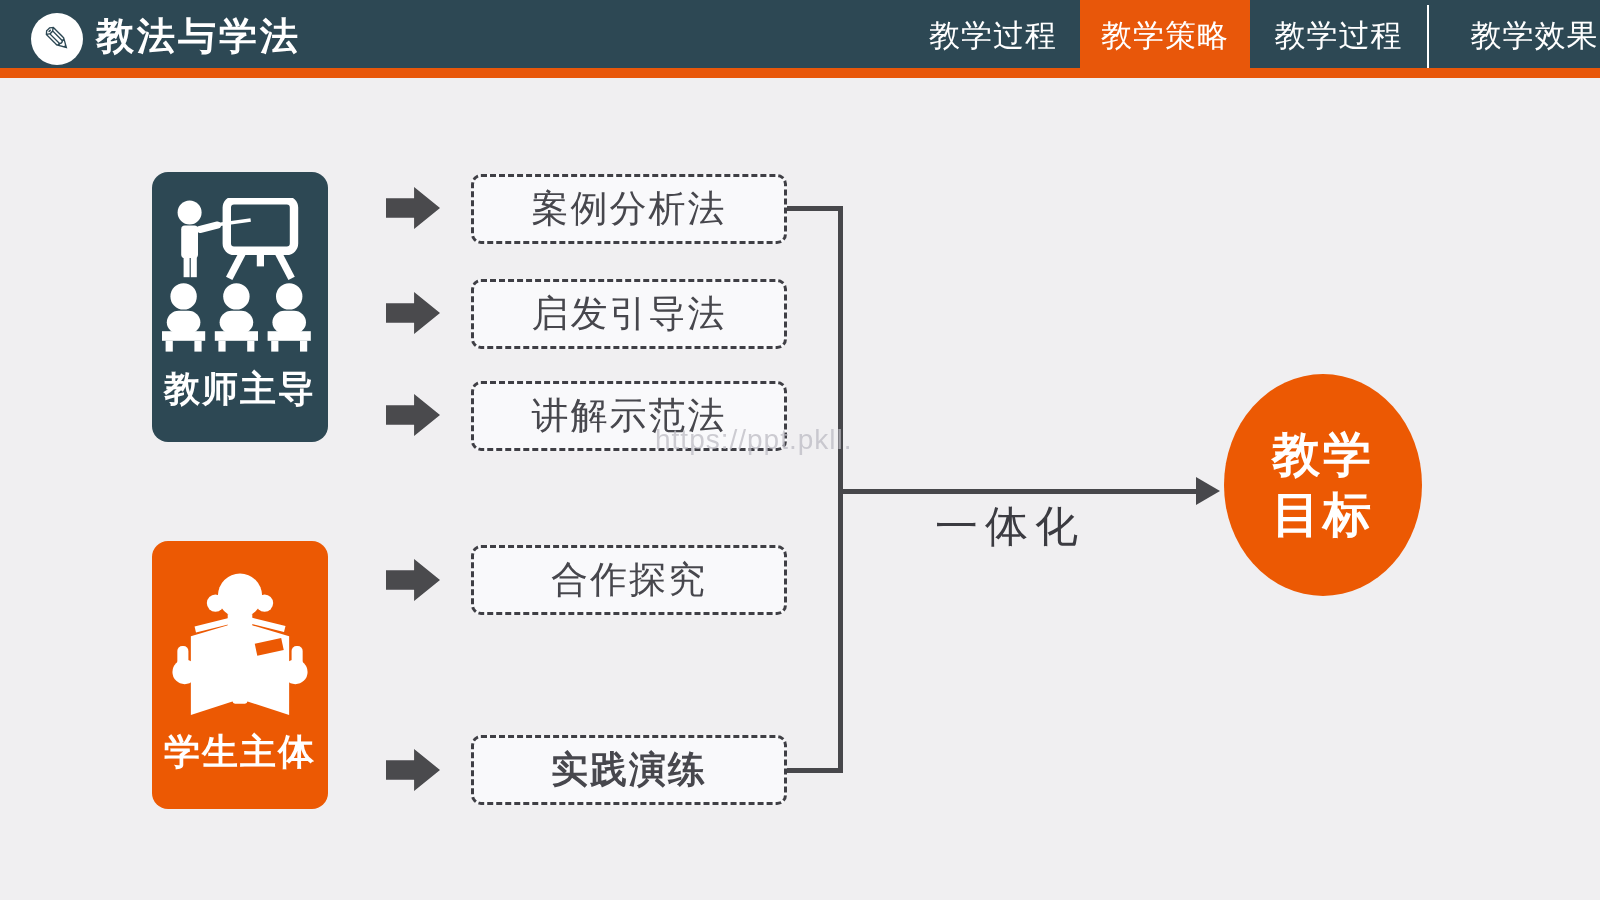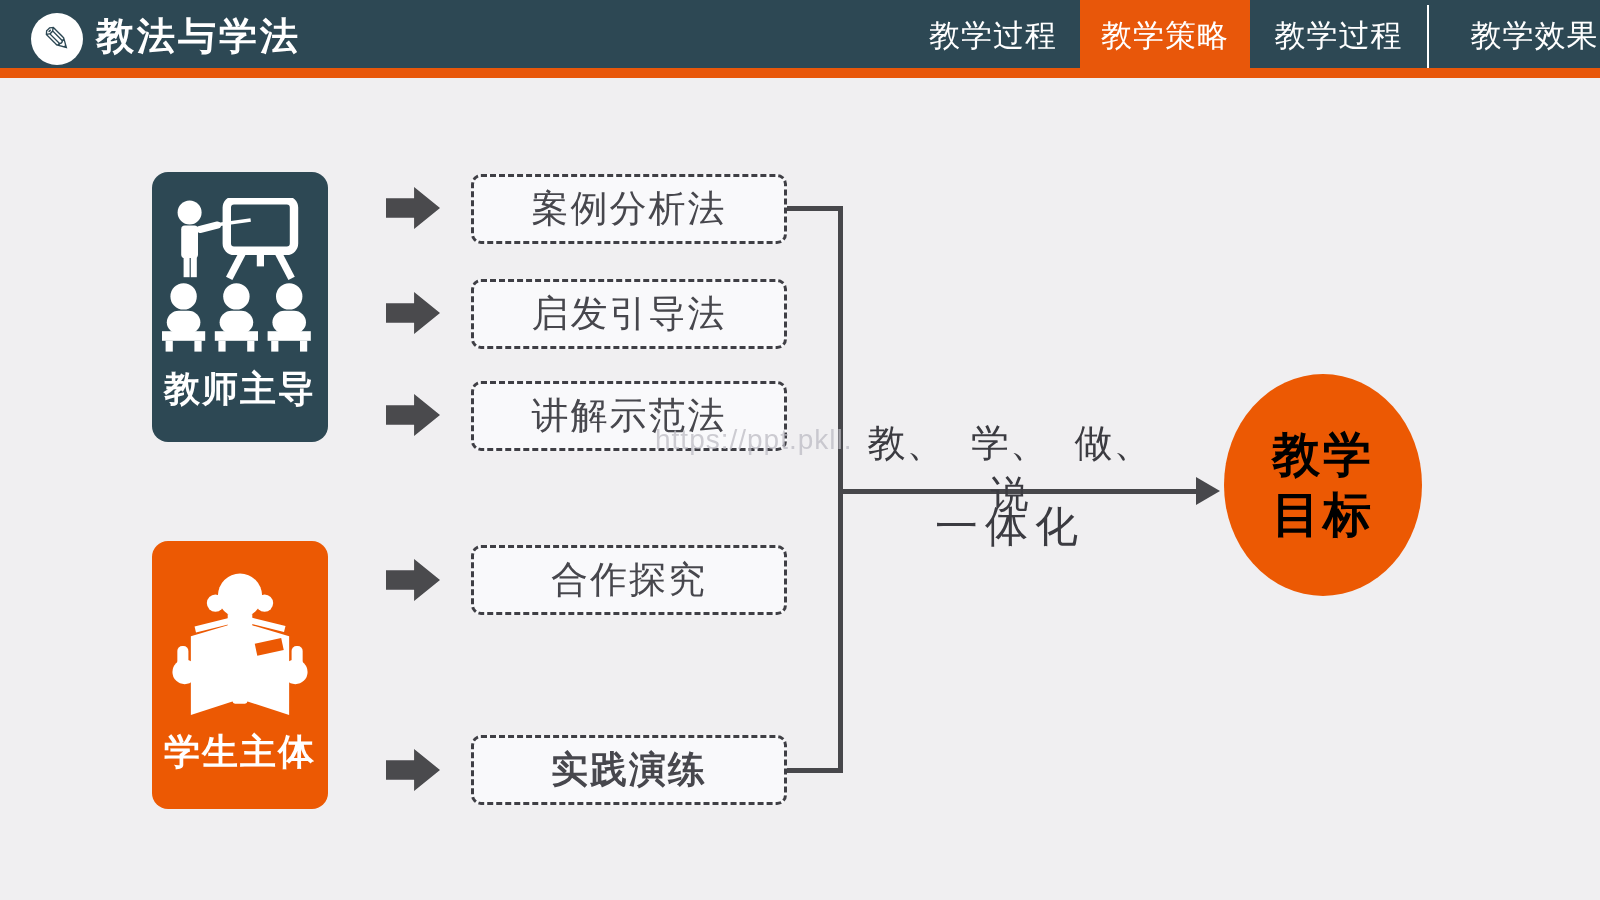--- a/index.html
+++ b/index.html
@@ -67,21 +67,21 @@
   }
   .flow-text-bottom {
     position:absolute; left:845px; top:498px; width:330px; text-align:center;
     font-size:43px; color:#3B3B41; letter-spacing:7px; z-index:4;
   }
 
   
   .target-circle {
     position:absolute; left:1224px; top:374px; width:198px; height:222px; border-radius:50%;
     background:#EC5903; display:flex; flex-direction:column; align-items:center; justify-content:center;
-    color:#000000; font-size:48px; font-weight:bold; line-height:1.25; letter-spacing:3px;
+    color:#ffffff; font-size:48px; font-weight:bold; line-height:1.25; letter-spacing:3px;
   }
 
   
   .watermark {
     position:absolute; left:655px; top:424px; font-size:28px; color:#BDBCC4;
     opacity:0.75; z-index:3; letter-spacing:1px;
   }
 </style>
 </head>
 <body>
@@ -173,21 +173,20 @@
   <div class="method" style="top:381px;">讲解示范法</div>
   <div class="method" style="top:545px;">合作探究</div>
   <div class="method" style="top:735px;font-weight:bold;">实践演练</div>
 
   <div class="line" style="left:787px; top:206px; width:53px; height:5px;"></div>
   <div class="line" style="left:838px; top:206px; width:5px; height:567px;"></div>
   <div class="line" style="left:787px; top:768px; width:53px; height:5px;"></div>
 
   <div class="line" style="left:840px; top:489px; width:358px; height:5px;"></div>
   <div class="arrow-head" style="left:1196px; top:477px;"></div>
-  <div class="flow-text-top">教、 学、 做、 说</div>
   <div class="flow-text-bottom">一体化</div>
 
   <div class="target-circle">
     <span>教学</span>
     <span>目标</span>
   </div>
 
   <div class="watermark">https://ppt.pkll.</div>
 
 </div>

